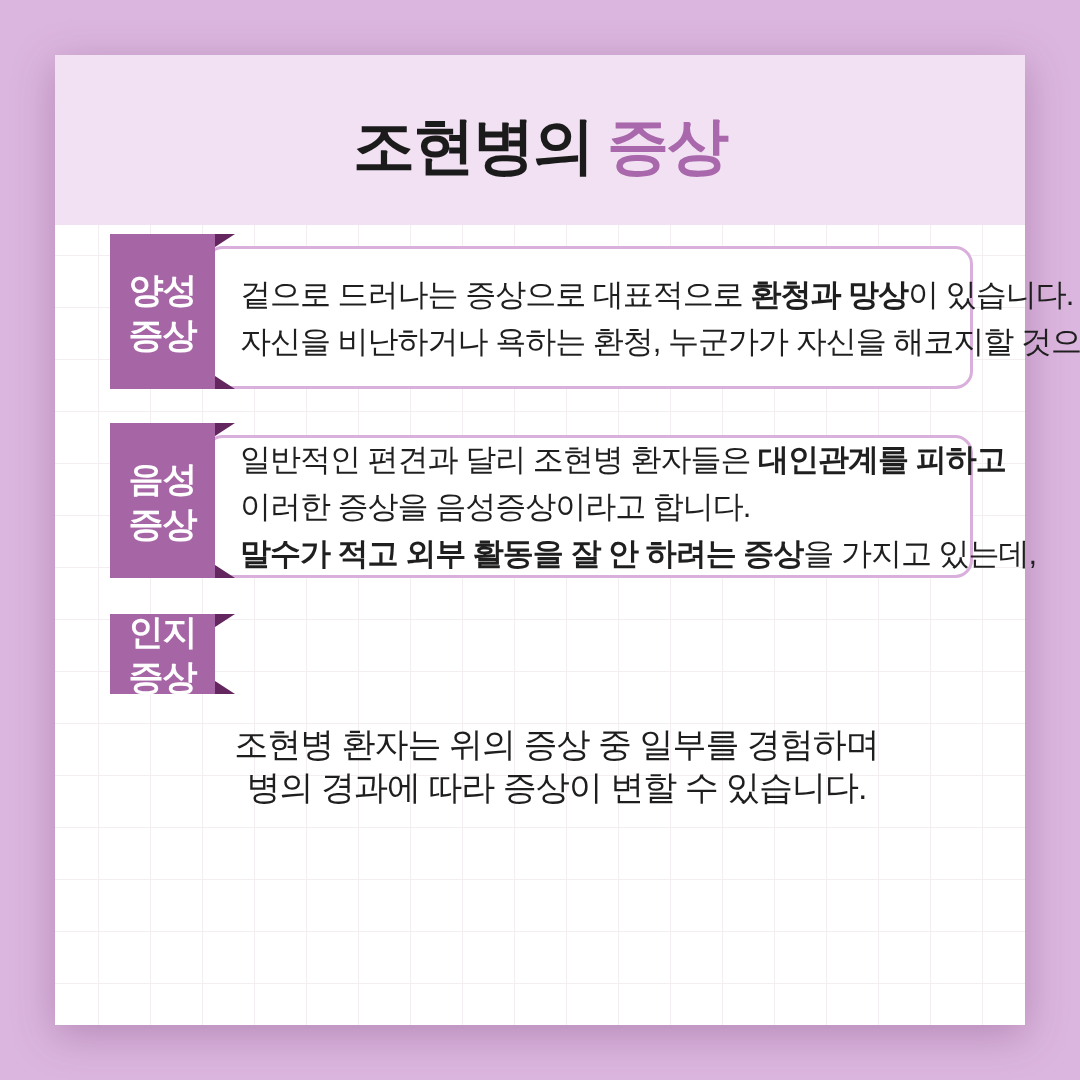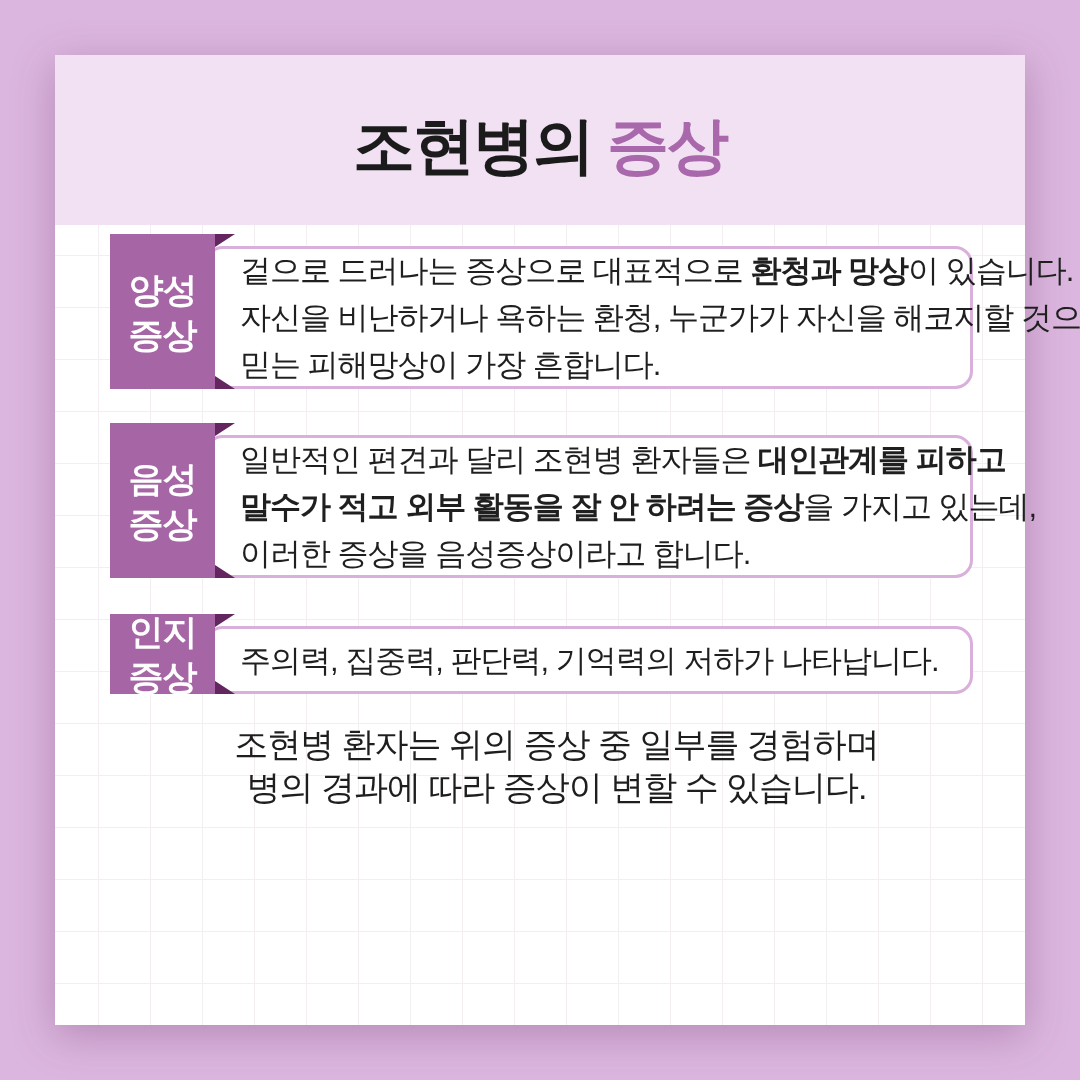--- a/index.html
+++ b/index.html
@@ -123,52 +123,48 @@
 
     <div class="header">
       <h1 class="title"><span class="t-black">조현병의</span><span class="t-accent">증상</span></h1>
     </div>
 
 
     <div class="section s1">
       <div class="content">
         <p class="bline"><span>겉으로 드러나는 증상으로 대표적으로 </span><b>환청과 망상</b><span>이 있습니다.</span></p>
         <p class="bline">자신을 비난하거나 욕하는 환청, 누군가가 자신을 해코지할 것으로</p>
-        <p class="bline">믿는 피해망상이 가장 흔합니다.</p>
       </div>
       <div class="tab">
         <div class="fold fold-top"></div>
         <div class="fold fold-bottom"></div>
         <div class="tab-label">
             <span>양성</span>
             <span>증상</span>
           </div>
       </div>
     </div>
 
     <div class="section s2">
       <div class="content">
         <p class="bline"><span>일반적인 편견과 달리 조현병 환자들은 </span><b>대인관계를 피하고</b></p>
+        <p class="bline">이러한 증상을 음성증상이라고 합니다.</p>
         <p class="bline"><b>말수가 적고 외부 활동을 잘 안 하려는 증상</b><span>을 가지고 있는데,</span></p>
-        <p class="bline">이러한 증상을 음성증상이라고 합니다.</p>
       </div>
       <div class="tab">
         <div class="fold fold-top"></div>
         <div class="fold fold-bottom"></div>
         <div class="tab-label">
             <span>음성</span>
             <span>증상</span>
           </div>
       </div>
     </div>
 
     <div class="section s3">
-      <div class="content">
-        <p class="bline">주의력, 집중력, 판단력, 기억력의 저하가 나타납니다.</p>
-      </div>
       <div class="tab">
         <div class="fold fold-top"></div>
         <div class="fold fold-bottom"></div>
         <div class="tab-label">
             <span>인지</span>
             <span>증상</span>
           </div>
       </div>
     </div>
 

